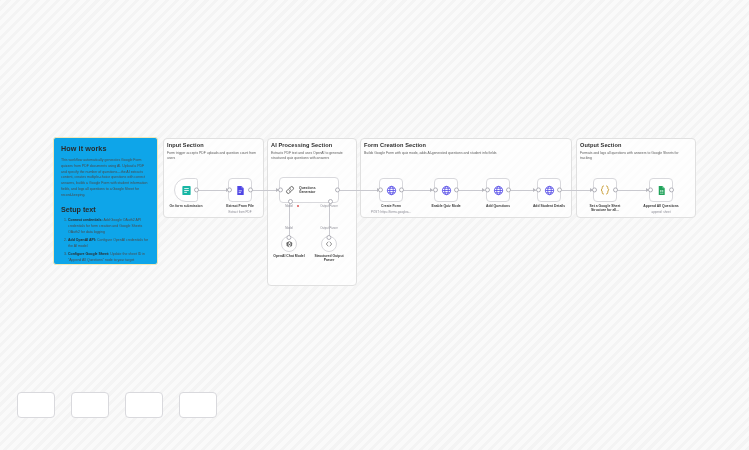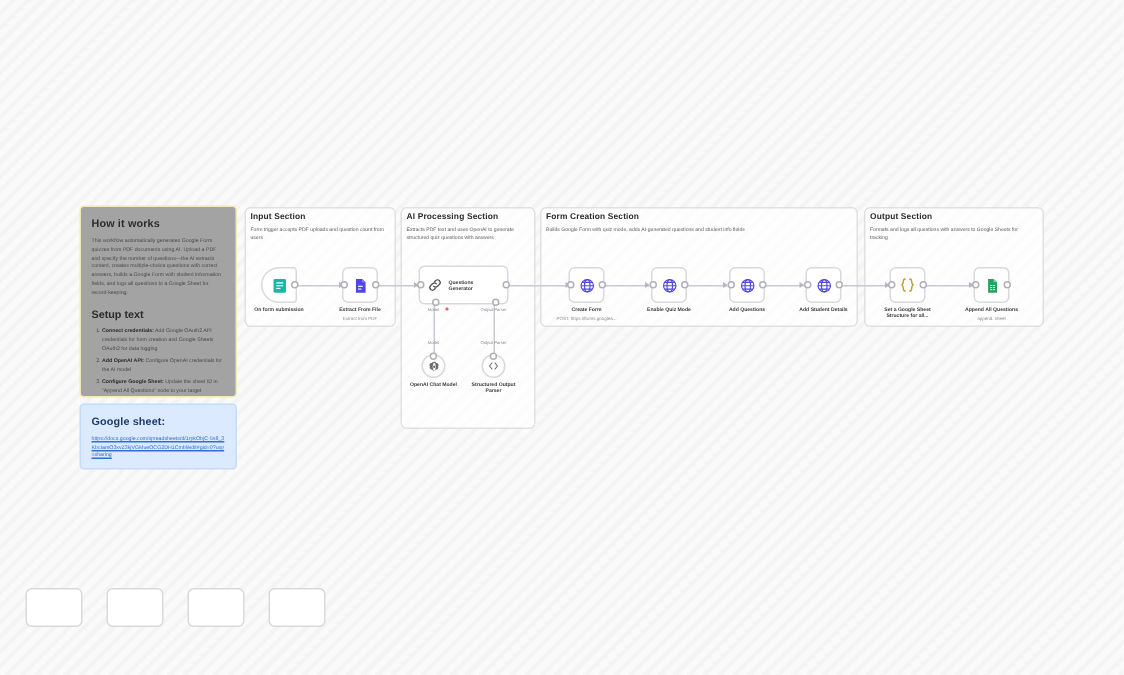--- a/index.html
+++ b/index.html
@@ -29,21 +29,21 @@
 
   
   .sticky {
     position: absolute;
     border-radius: 3px;
     box-sizing: border-box;
     padding: 6px 7px 7px 7px;
     overflow: hidden;
   }
   .sticky-yellow {
-    background: #a3a3a3;
+    background: #0ea5e9;
     border: 1px solid #f3e8b8;
   }
   .sticky-blue {
     background: #dbeafe;
     border: 1px solid #c3dcfa;
   }
   .sticky h3 {
     margin: 0 0 5px 0;
     font-size: 7.2px;
     font-weight: bold;
@@ -243,24 +243,20 @@
       <li>
         <b>Add OpenAI API:</b><span> Configure OpenAI credentials for the AI model</span>
       </li>
       <li>
         <b>Configure Google Sheet:</b><span> Update the sheet ID in "Append All Questions" node to your target spreadsheet</span>
       </li>
 
     </ol>
   </div>
 
-  <div class="sticky sticky-blue" style="left:53px; top:269px; width:105px; height:44px;">
-    <h3>Google sheet:</h3>
-    <a class="link" href="#">https://docs.google.com/spreadsheets/d/1rpkObjC-5n8_3KbcIamO3xvZ3kjVGMueOCG2DH1Cmbl/edit#gid=0?usp=sharing</a>
-  </div>
 
   <div class="group" style="left:163px; top:138px; width:101px; height:80px;"></div>
   <div class="group-title" style="left:167px; top:142px; width:95px;">Input Section</div>
   <div class="group-sub" style="left:167px; top:151px; width:93px;">Form trigger accepts PDF uploads and question count from users</div>
 
   <div class="group" style="left:267px; top:138px; width:90px; height:148px;"></div>
   <div class="group-title" style="left:271px; top:142px; width:86px;">AI Processing Section</div>
   <div class="group-sub" style="left:271px; top:151px; width:82px;">Extracts PDF text and uses OpenAI to generate structured quiz questions with answers</div>
 
   <div class="group" style="left:360px; top:138px; width:212px; height:80px;"></div>

